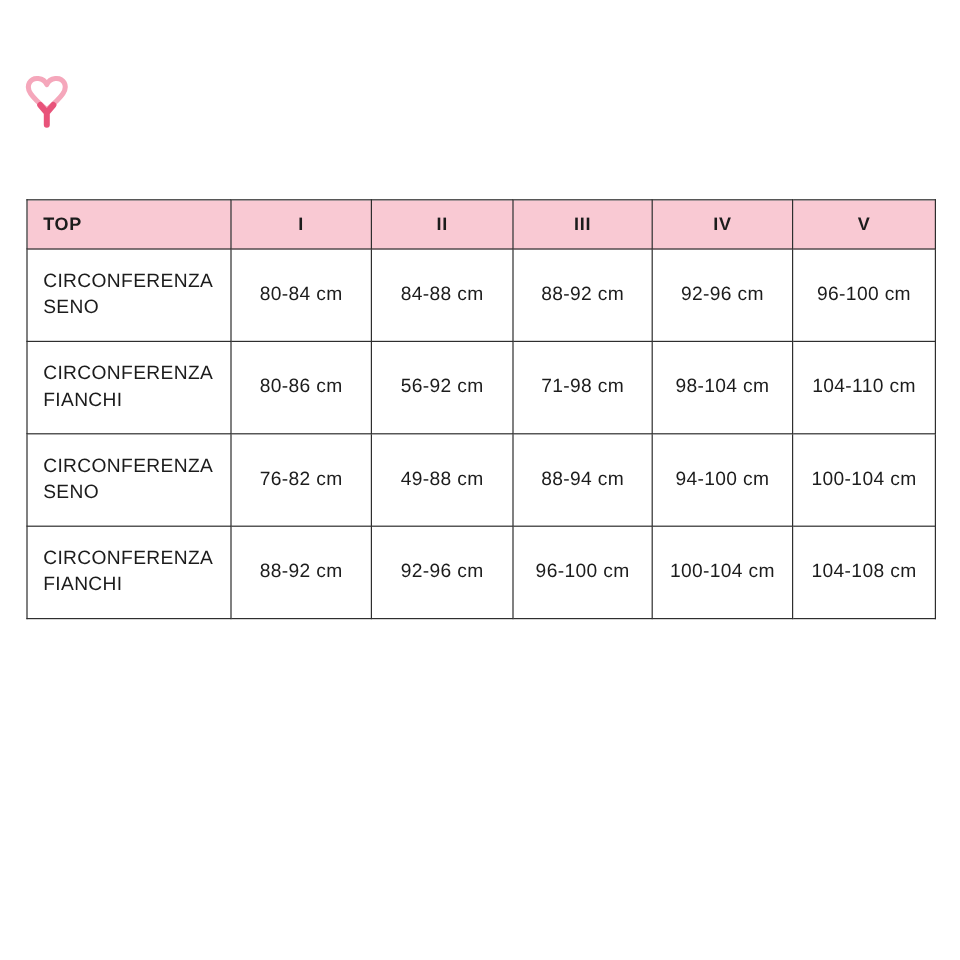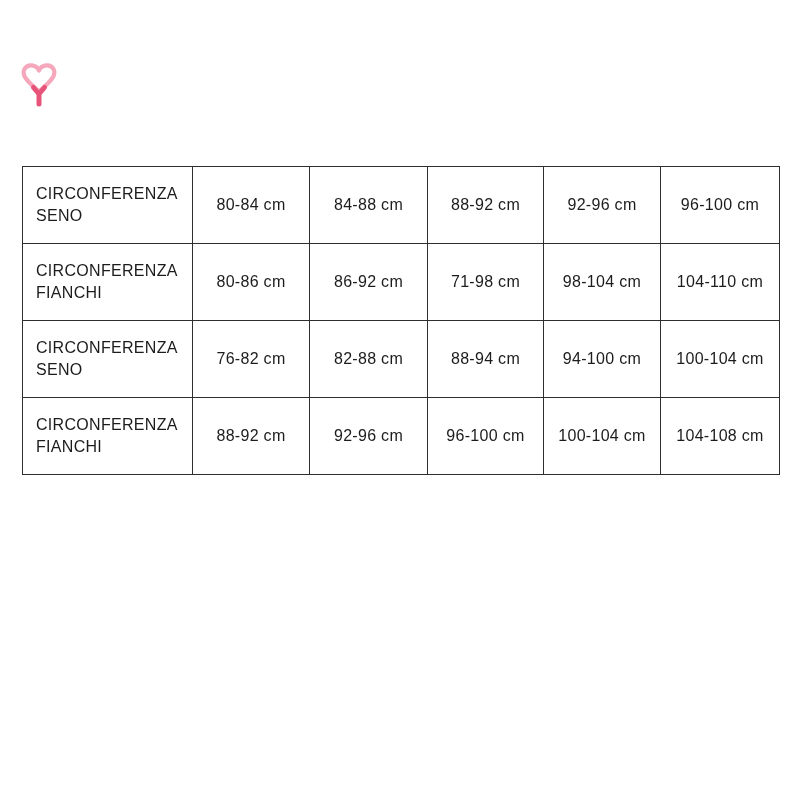--- a/index.html
+++ b/index.html
@@ -97,40 +97,48 @@
 <table class="size-guide">
   <colgroup>
     <col style="width:170px">
     <col style="width:117px">
     <col style="width:118px">
     <col style="width:116px">
     <col style="width:117px">
     <col style="width:119px">
   </colgroup>
   <tbody>
+      <tr class="header-row">
+        <th class="label-col">TOP</th>
+        <th class="val-col">I</th>
+        <th class="val-col">II</th>
+        <th class="val-col">III</th>
+        <th class="val-col">IV</th>
+        <th class="val-col">V</th>
+      </tr>
       <tr class="data-row">
         <td class="label-col">CIRCONFERENZA SENO</td>
         <td class="val-col">80-84 cm</td>
         <td class="val-col">84-88 cm</td>
         <td class="val-col">88-92 cm</td>
         <td class="val-col">92-96 cm</td>
         <td class="val-col">96-100 cm</td>
       </tr>
       <tr class="data-row">
         <td class="label-col">CIRCONFERENZA FIANCHI</td>
         <td class="val-col">80-86 cm</td>
-        <td class="val-col">86-92 cm</td>
+        <td class="val-col">56-92 cm</td>
         <td class="val-col">71-98 cm</td>
         <td class="val-col">98-104 cm</td>
         <td class="val-col">104-110 cm</td>
       </tr>
       <tr class="data-row">
         <td class="label-col">CIRCONFERENZA SENO</td>
         <td class="val-col">76-82 cm</td>
-        <td class="val-col">82-88 cm</td>
+        <td class="val-col">49-88 cm</td>
         <td class="val-col">88-94 cm</td>
         <td class="val-col">94-100 cm</td>
         <td class="val-col">100-104 cm</td>
       </tr>
       <tr class="data-row">
         <td class="label-col">CIRCONFERENZA FIANCHI</td>
         <td class="val-col">88-92 cm</td>
         <td class="val-col">92-96 cm</td>
         <td class="val-col">96-100 cm</td>
         <td class="val-col">100-104 cm</td>

